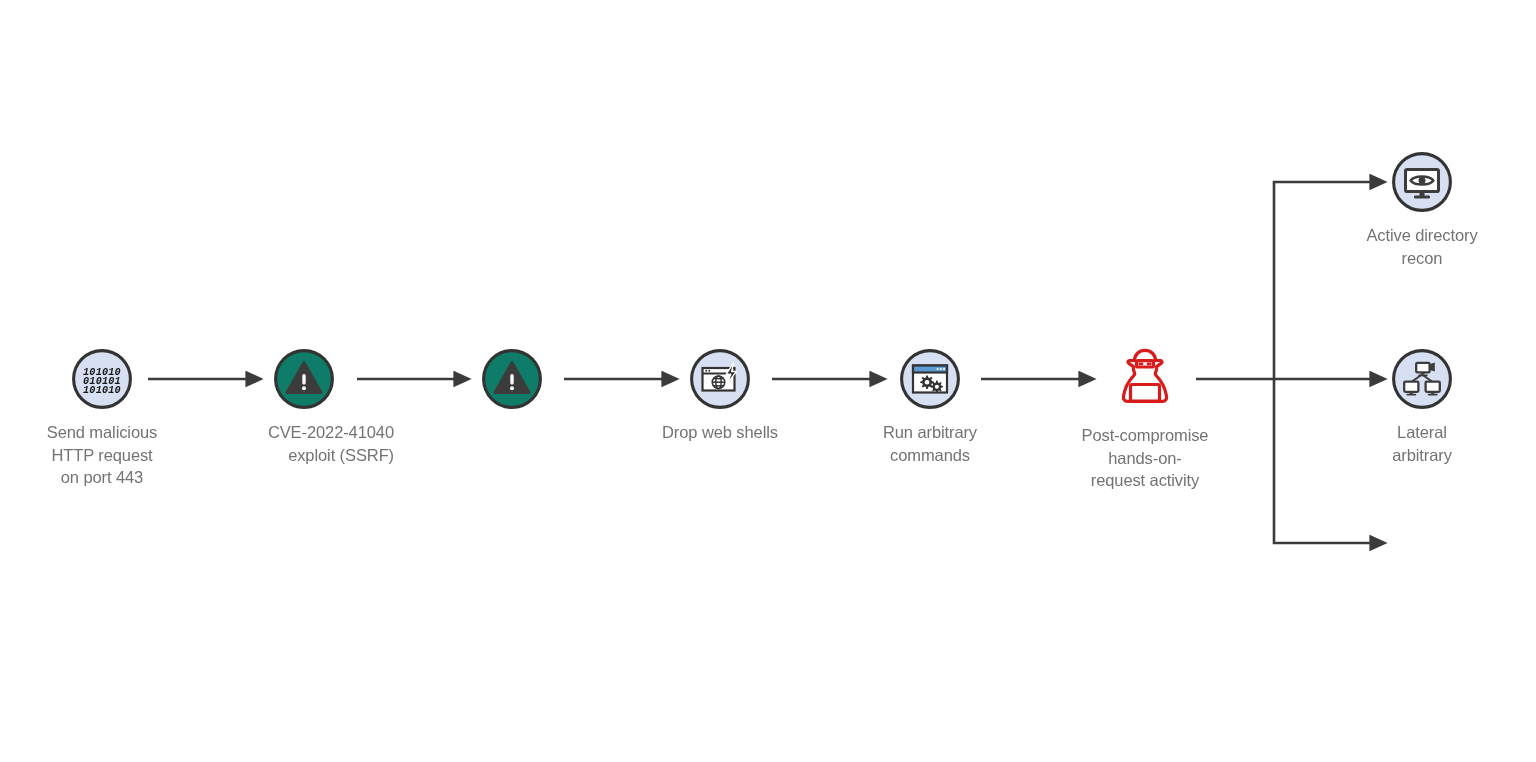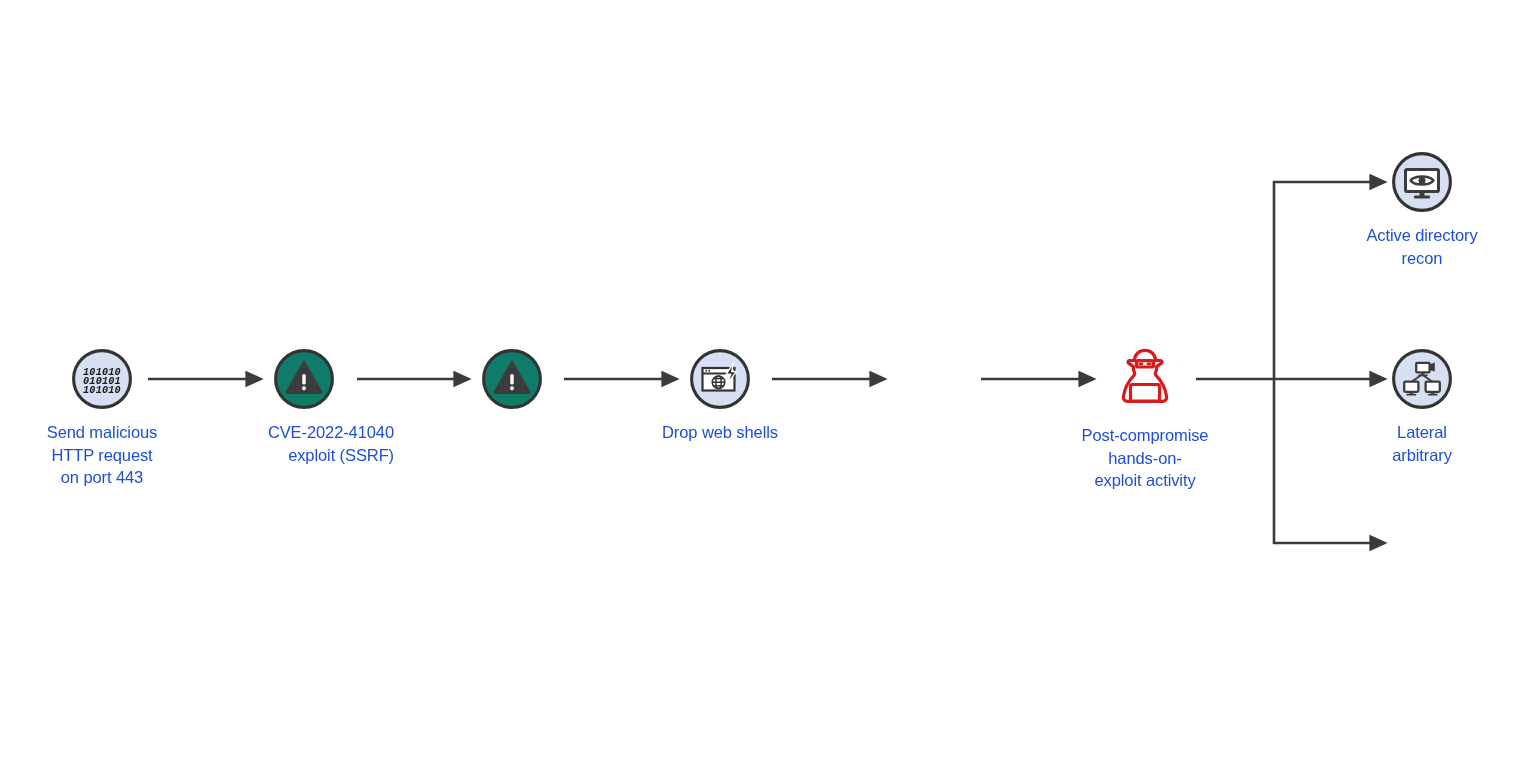--- a/index.html
+++ b/index.html
@@ -36,21 +36,21 @@
     width: 62px;
     height: 62px;
     margin: 0 auto;
     position: relative;
     font-style: italic;
   }
   .node-label {
     margin-top: 11px;
     font-size: 16.5px;
     line-height: 22.5px;
-    color: #1d4ed8;
+    color: #737373;
     letter-spacing: -0.1px;
     white-space: pre-line;
   }
   .node-icon svg { display: block; }
 </style>
 </head>
 <body>
 
 <div id="diagram-root">
 
@@ -130,20 +130,42 @@
           <line x1="23.2" y1="34.2" x2="35.8" y2="34.2"></line>
           <line x1="24.4" y1="30.6" x2="34.6" y2="30.6"></line>
           <line x1="24.4" y1="37.8" x2="34.6" y2="37.8"></line>
         </g>
         <path d="M44.6 14.6 L37.2 26.4 L41.8 26.2 L37.6 36.4 L47.4 23.4 L42.6 23.6 Z" fill="#2b2b2b" stroke="#ffffff" stroke-width="1.3" stroke-linejoin="round"></path>
       </svg>
     </div>
     <div class="node-label">Drop web shells</div>
   </div>
 
+  <div class="node" style="left:840px; top:348px;">
+    <div class="node-icon">
+      <svg viewBox="0 0 62 62" width="62" height="62">
+        <circle cx="31" cy="31" r="28.4" fill="#d6e0f2" stroke="#333333" stroke-width="3.1"></circle>
+        <rect x="14" y="17.5" width="34" height="27" fill="#ffffff" stroke="#333333" stroke-width="2.2"></rect>
+        <rect x="14" y="17.5" width="34" height="7" fill="#5b9bd5" stroke="#333333" stroke-width="2.2"></rect>
+        <circle cx="38.6" cy="21" r="1.05" fill="#ffffff"></circle>
+        <circle cx="41.8" cy="21" r="1.05" fill="#ffffff"></circle>
+        <circle cx="45" cy="21" r="1.05" fill="#ffffff"></circle>
+        <g fill="#333333">
+          <path d="M27.3 27.4 l1.5 0 0.45 2.0 1.35 0.56 1.72 -1.12 1.06 1.06 -1.12 1.72 0.56 1.35 2.0 0.45 0 1.5 -2.0 0.45 -0.56 1.35 1.12 1.72 -1.06 1.06 -1.72 -1.12 -1.35 0.56 -0.45 2.0 -1.5 0 -0.45 -2.0 -1.35 -0.56 -1.72 1.12 -1.06 -1.06 1.12 -1.72 -0.56 -1.35 -2.0 -0.45 0 -1.5 2.0 -0.45 0.56 -1.35 -1.12 -1.72 1.06 -1.06 1.72 1.12 1.35 -0.56 z"></path>
+          <circle cx="28.05" cy="34.2" r="2.3" fill="#ffffff"></circle>
+        </g>
+        <g fill="#333333">
+          <path d="M37.2 32.6 l1.35 0 0.4 1.8 1.2 0.5 1.55 -1.0 0.95 0.95 -1.0 1.55 0.5 1.2 1.8 0.4 0 1.35 -1.8 0.4 -0.5 1.2 1.0 1.55 -0.95 0.95 -1.55 -1.0 -1.2 0.5 -0.4 1.8 -1.35 0 -0.4 -1.8 -1.2 -0.5 -1.55 1.0 -0.95 -0.95 1.0 -1.55 -0.5 -1.2 -1.8 -0.4 0 -1.35 1.8 -0.4 0.5 -1.2 -1.0 -1.55 0.95 -0.95 1.55 1.0 1.2 -0.5 z"></path>
+          <circle cx="37.88" cy="38.68" r="2.05" fill="#ffffff"></circle>
+        </g>
+      </svg>
+    </div>
+    <div class="node-label">Run arbitrary
+commands</div>
+  </div>
 
   <div class="node" style="left:1055px; top:341px;">
     <div class="node-icon" style="width:72px;height:72px;">
       <svg viewBox="0 0 72 72" width="72" height="72">
         <g fill="none" stroke="#d91b1b" stroke-width="3.2" stroke-linejoin="round" stroke-linecap="round">
           <path d="M25.5 19.5 C25.5 13.6 30.2 9.4 36 9.4 C41.8 9.4 46.5 13.6 46.5 19.5
                    L51.5 19.5 C53.0 19.5 53.6 21.2 52.4 22.1 L47.6 25.6
                    C47.9 27.6 47.6 29.6 46.6 31.4
                    C46.0 32.6 46.4 33.8 47.4 34.8
                    C52.6 40.0 56.4 47.6 57.6 55.6
@@ -157,21 +179,21 @@
           <rect x="21.5" y="43.5" width="29" height="16.6" rx="1.8" fill="#ffffff"></rect>
         </g>
         <g fill="#d91b1b">
           <rect x="29.6" y="21.4" width="4.6" height="2.9" rx="0.9"></rect>
           <rect x="37.8" y="21.4" width="4.6" height="2.9" rx="0.9"></rect>
         </g>
       </svg>
     </div>
     <div class="node-label">Post-compromise
 hands-on-
-exploit activity</div>
+request activity</div>
   </div>
 
   <div class="node" style="left:1332px; top:151px;">
     <div class="node-icon">
       <svg viewBox="0 0 62 62" width="62" height="62">
         <circle cx="31" cy="31" r="28.4" fill="#d6e0f2" stroke="#333333" stroke-width="3.1"></circle>
         <rect x="14.5" y="18.5" width="33" height="22" rx="1.6" fill="#ffffff" stroke="#3c3c3c" stroke-width="3"></rect>
         <rect x="28.5" y="40.5" width="5" height="4.6" fill="#3c3c3c"></rect>
         <rect x="23" y="44.6" width="16" height="2.9" rx="1.2" fill="#3c3c3c"></rect>
         <path d="M19.6 29.5 C23.4 24.1 38.6 24.1 42.4 29.5

